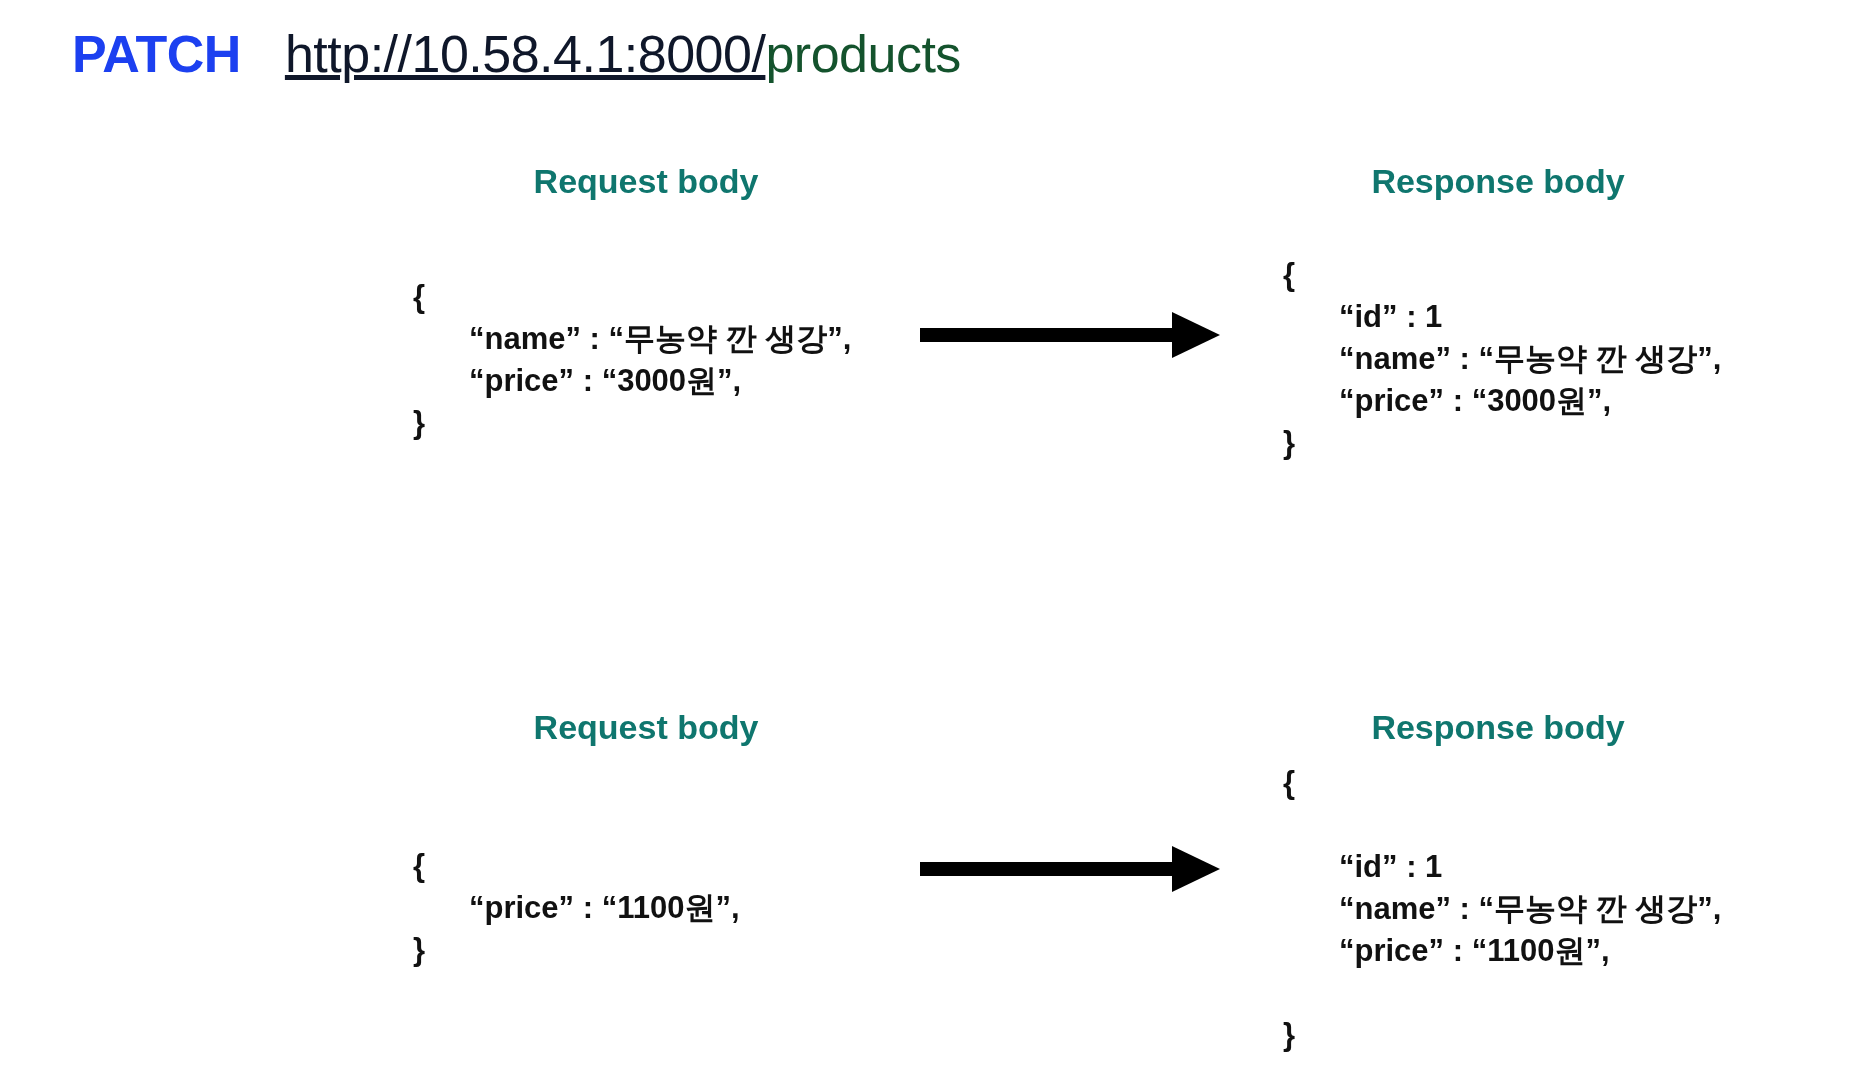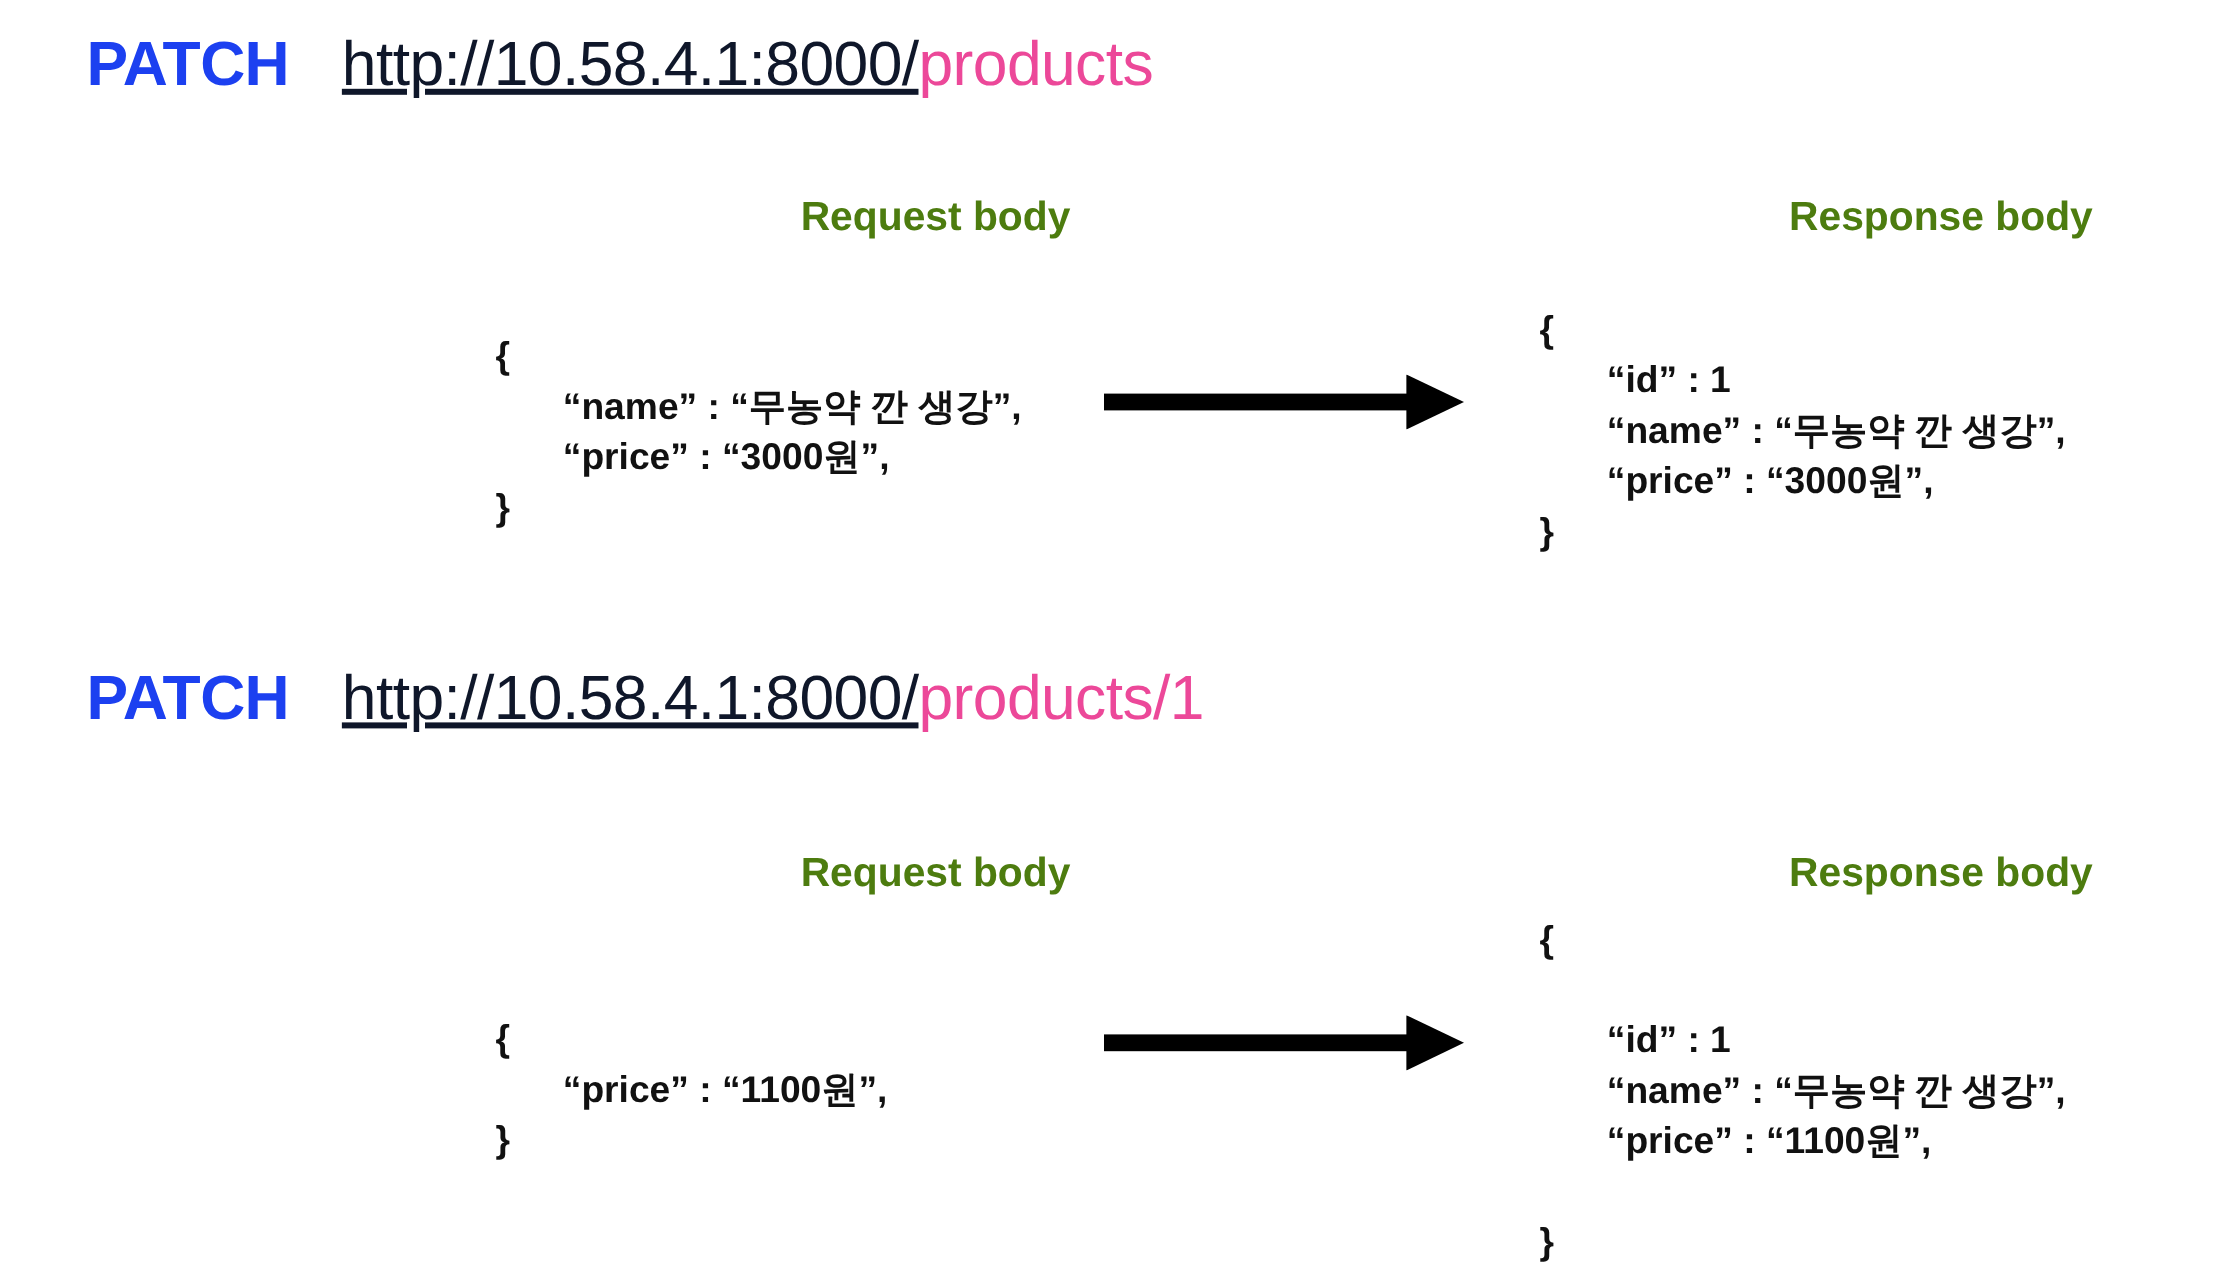--- a/index.html
+++ b/index.html
@@ -26,30 +26,30 @@
     color: #1c40f0;
     font-weight: bold;
     margin-right: 44px;
   }
   .endpoint .url {
     color: #0f172a;
     font-weight: normal;
     text-decoration: underline;
   }
   .endpoint .path {
-    color: #ec4899;
+    color: #14532d;
     font-weight: normal;
   }
   .body-label {
     position: absolute;
     width: 492px;
-    text-align: right;
+    text-align: center;
     font-size: 34px;
     font-weight: bold;
-    color: #4d7c0f;
+    color: #0f766e;
     white-space: nowrap;
   }
   .code {
     position: absolute;
     font-size: 31px;
     font-weight: bold;
     color: #111111;
     white-space: nowrap;
   }
   .code .ln {
@@ -88,23 +88,20 @@
   </svg>
 
   <div class="code" style="left:1283px; top:254px;">
     <div class="ln">{</div>
     <div class="ln ind">“id” : 1</div>
     <div class="ln ind">“name” : “무농약 깐 생강”,</div>
     <div class="ln ind">“price” : “3000원”,</div>
     <div class="ln">}</div>
   </div>
 
-  <div class="endpoint" style="top:552px;">
-    <span class="method">PATCH</span><span class="url">http://10.58.4.1:8000/</span><span class="path">products/1</span>
-  </div>
 
   <div class="body-label" style="left:400px; top:708px;">Request body</div>
   <div class="body-label" style="left:1252px; top:708px;">Response body</div>
 
   <div class="code" style="left:413px; top:845px;">
     <div class="ln">{</div>
     <div class="ln ind">“price” : “1100원”,</div>
     <div class="ln">}</div>
   </div>
 

